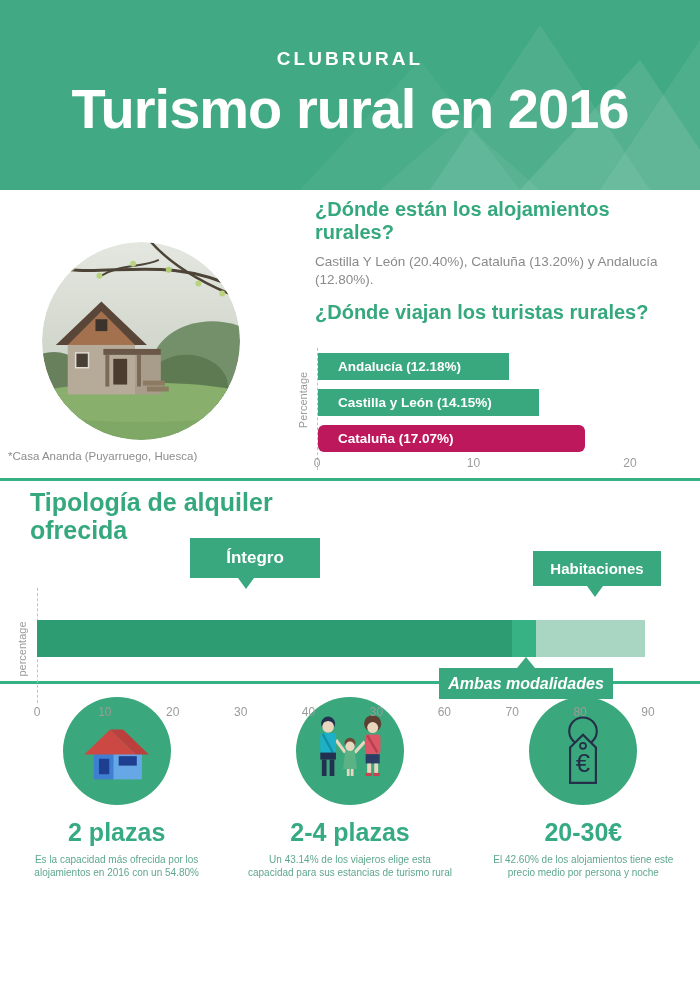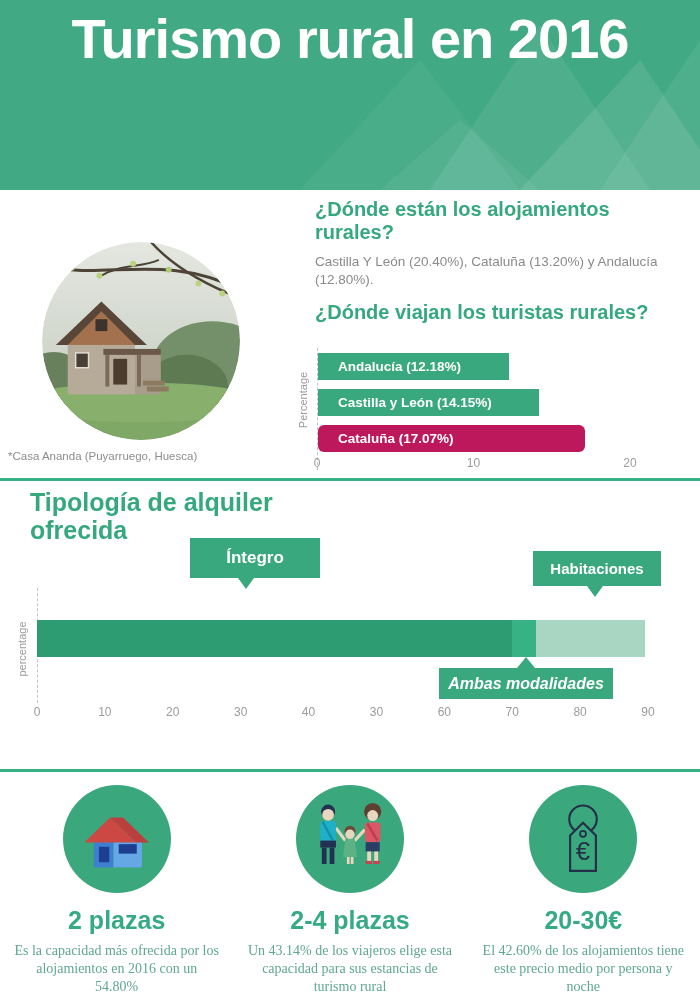--- a/index.html
+++ b/index.html
@@ -25,21 +25,21 @@
   .c1-dash { position:absolute; left:317px; top:158px; height:122px; border-left:1px dashed #c2c2c2; }
   .c1-bars { position:absolute; left:318px; top:163px; width:313px; }
   .hbar { height:27px; margin-bottom:9px; background:#3aa87e; color:#fff; font-weight:bold;
           font-size:13.5px; line-height:27px; padding-left:20px; white-space:nowrap; overflow:visible; }
   .ylabel { position:absolute; width:90px; text-align:center; color:#9b9b9b; font-size:11px; transform:rotate(-90deg); }
   .c1-ylabel { left:258px; top:204px; }
   .ticks { position:absolute; height:16px; }
   .c1-ticks { left:317px; top:266px; width:313px; }
   .tick { position:absolute; transform:translateX(-50%); color:#9b9b9b; font-size:12px; }
   
-  .sec2 { position:relative; height:291px; border-bottom:3px solid #35b184; }
+  .sec2 { position:relative; height:203px; border-bottom:3px solid #35b184; }
   .sec2 .h-green { position:absolute; left:30px; top:8px; width:280px; font-size:25px; line-height:1.1; }
   .bubble { position:absolute; background:#3aa87e; color:#fff; font-weight:bold; text-align:center; }
   .bubble.down::after { content:""; position:absolute; top:100%; border:8px solid transparent; border-top:11px solid #3aa87e; }
   .bubble.up::before  { content:""; position:absolute; bottom:100%; border:9px solid transparent; border-bottom:11px solid #3aa87e; }
   .b-integro { left:190px; top:57px; width:130px; height:40px; line-height:40px; font-size:17px; }
   .b-integro::after { left:48px; }
   .b-habitaciones { left:533px; top:70px; width:128px; height:35px; line-height:35px; font-size:15px; }
   .b-habitaciones::after { left:54px; }
   .b-ambas { left:439px; top:187px; width:174px; height:31px; line-height:31px; font-size:16px;font-style:italic; }
   .b-ambas::before { left:78px; }
@@ -48,35 +48,36 @@
   .seg { height:100%; }
   .c2-ylabel { left:-23px; top:162px; }
   .c2-ticks { left:37px; top:224px; width:611px; }
   
   .sec3 { display:flex; height:265px; padding-top:13px; }
   .stat { flex:1; text-align:center; }
   .stat-circle { width:108px; height:108px; border-radius:50%; background:#3aa87c; margin:0 auto;
                  display:flex; align-items:center; justify-content:center; }
   .stat-circle svg { width:86px; height:86px; }
   .stat h3 { color:#36ab83; font-size:25px; font-weight:bold; margin:13px 0 7px; }
-  .stat p { color:#5fa78d; font-size:14px; line-height:1.27; width:205px; margin:0 auto;font-family:Liberation Serif, serif; }
+  .stat p { color:#5fa78d; font-size:10px; line-height:1.27; width:205px; margin:0 auto; }
 </style>
 </head>
 <body>
 
 <div class="page">
 
   <div class="header">
     <svg class="mountains" viewBox="0 0 700 190" preserveAspectRatio="none">
       <polygon points="300,190 420,60 520,190" fill="#ffffff" opacity="0.05"></polygon>
       <polygon points="430,190 540,25 650,190" fill="#ffffff" opacity="0.08"></polygon>
       <polygon points="520,190 640,60 700,150 700,190" fill="#ffffff" opacity="0.10"></polygon>
       <polygon points="600,190 700,40 700,190" fill="#ffffff" opacity="0.07"></polygon>
       <polygon points="380,190 460,120 540,190" fill="#ffffff" opacity="0.06"></polygon>
     </svg>
+    <div class="brand">CLUBRURAL</div>
     <div class="main-title">Turismo rural en 2016</div>
   </div>
 
   <div class="sec1">
     <div class="photo">
       <svg viewBox="0 0 200 200">
         <defs>
           <clipPath id="pc">
               <circle cx="100" cy="100" r="100"></circle>
             </clipPath>

